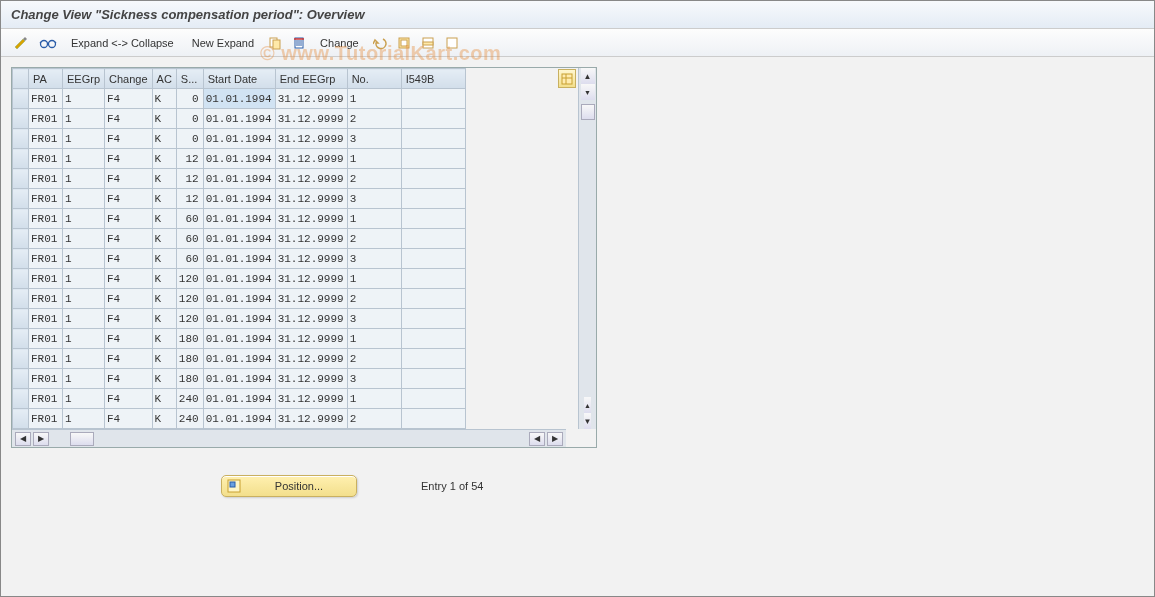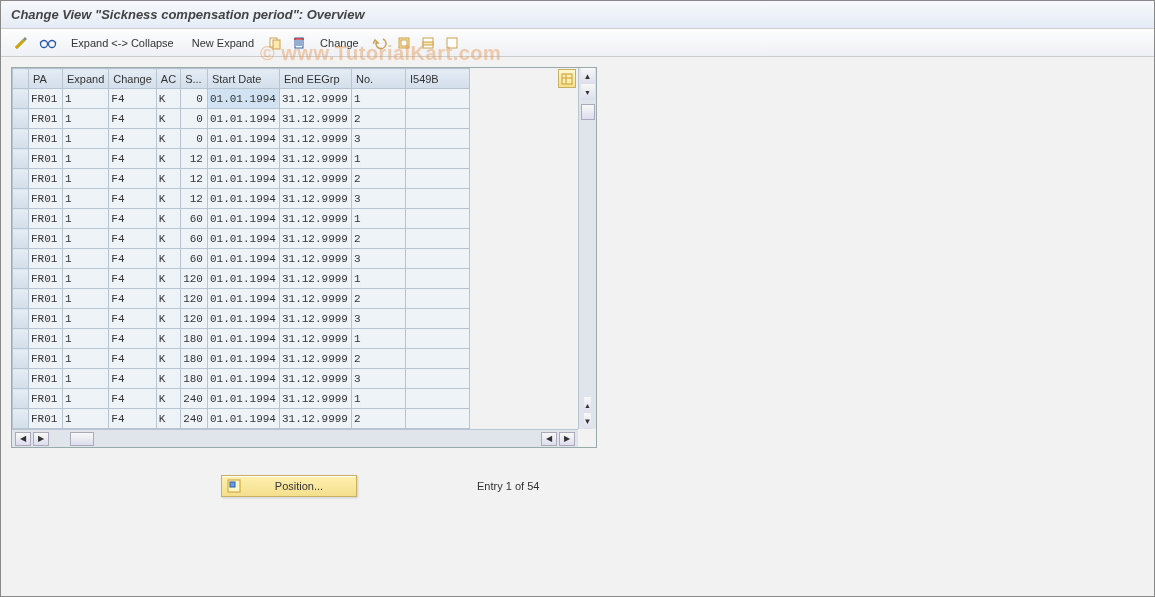--- a/index.html
+++ b/index.html
@@ -68,24 +68,24 @@
     .vscroll .arrow { height: 16px; width: 100%; background: linear-gradient(to bottom,#f8f8f8,#dde); display:flex; align-items:center; justify-content:center; font-size:8px; }
     .vscroll .thumb { height: 16px; width: 14px; background: linear-gradient(to bottom,#f8f8f8,#dde); border:1px solid #aab; }
 
     .hscroll { height: 18px; background: #e0e5eb; border-top: 1px solid #b8c4d0; display:flex; align-items:center; padding: 0 2px; }
     .hscroll .harrow { width:16px; height:14px; background: linear-gradient(to bottom,#f8f8f8,#dde); display:flex; align-items:center; justify-content:center; font-size:8px; border:1px solid #aab; margin: 0 1px; }
     .hscroll .htrack { flex: 1; display:flex; align-items:center; margin-left: 20px; }
     .hscroll .hthumb { width: 24px; height:14px; background: linear-gradient(to bottom,#f8f8f8,#dde); border:1px solid #aab; }
     .hscroll .right-group { display:flex; margin-left:auto; }
 
     .footer-bar { margin-top: 26px; display: flex; align-items: center; padding-left: 210px; }
-    .pos-btn { display: inline-flex; align-items:center; height: 22px; background: linear-gradient(to bottom, #fff0b0, #f3df8c); border: 1px solid #c9b060; border-radius: 0; padding: 0 2px; box-shadow: 0 1px 0 #fff inset, 1px 1px 2px rgba(0,0,0,.15); }
+    .pos-btn { display: inline-flex; align-items:center; height: 22px; background: linear-gradient(to bottom, #fff0b0, #f3df8c); border: 1px solid #c9b060; border-radius: 5px; padding: 0 2px; box-shadow: 0 1px 0 #fff inset, 1px 1px 2px rgba(0,0,0,.15); }
     .pos-btn .pic { width: 20px; display:flex; align-items:center; justify-content:center; }
     .pos-btn .lbl { width: 110px; text-align:center; font-size:11px; }
-    .entry-txt { margin-left: 120px; font-size: 11px; color: #333; }
+    .entry-txt { margin-left: 64px; font-size: 11px; color: #333; }
 
     .page-border { border: 1px solid #888; height: 597px; }
   </style>
 </head>
 <body>
 <div class="page-border">
 
 <div class="titlebar">Change View "Sickness compensation period": Overview</div>
 
 <div class="toolbar">
@@ -159,39 +159,39 @@
       <div>
         <div class="arrow">▲</div>
         <div class="arrow" style="font-size:7px;">▼</div>
         <div class="thumb" style="margin-top:4px;"></div>
       </div>
       <div>
         <div class="arrow" style="font-size:7px;">▲</div>
         <div class="arrow">▼</div>
       </div>
     </div>
-    <div class="table-scroll" style="margin-right:18px;">
+    <div class="table-scroll" style="margin-right:30px;">
       <table>
         <colgroup>
           <col class="col-sel">
               <col class="col-pa">
               <col class="col-eegrp">
               <col class="col-esgrp">
               <col class="col-ac">
               <col class="col-s">
               <col class="col-start">
               <col class="col-end">
               <col class="col-no">
               <col class="col-i549b">
         </colgroup>
         <thead>
           <tr>
             <th></th>
             <th>PA</th>
-            <th>Expand</th>
+            <th>EEGrp</th>
             <th>Change</th>
             <th>AC</th>
             <th>S...</th>
             <th>Start Date</th>
             <th>End EEGrp</th>
             <th>No.</th>
             <th>I549B</th>
           </tr>
         </thead>
         <tbody id="tb">

